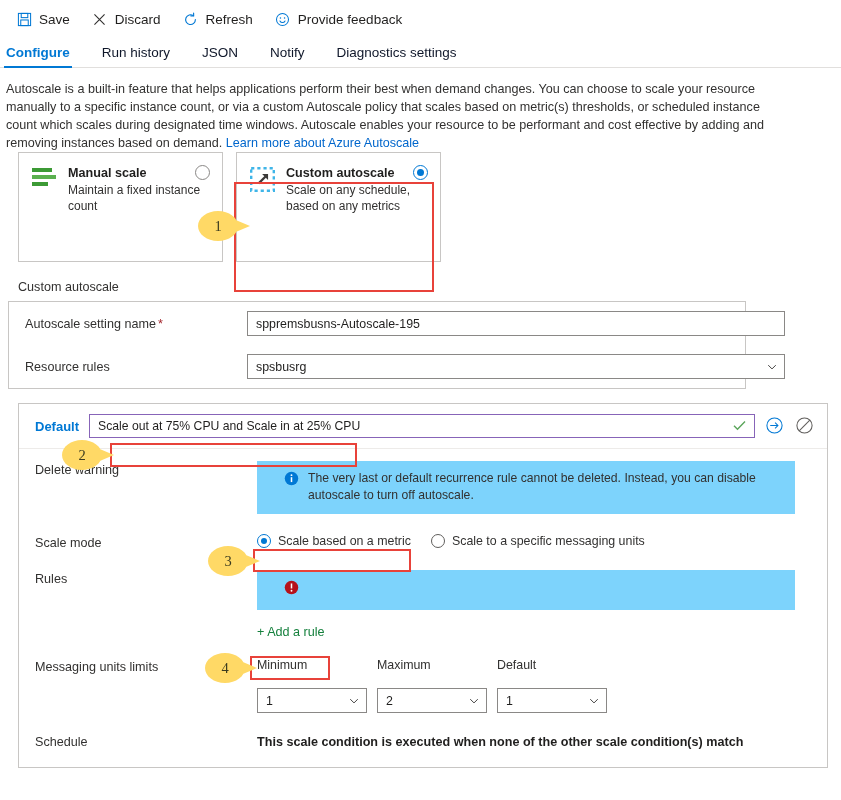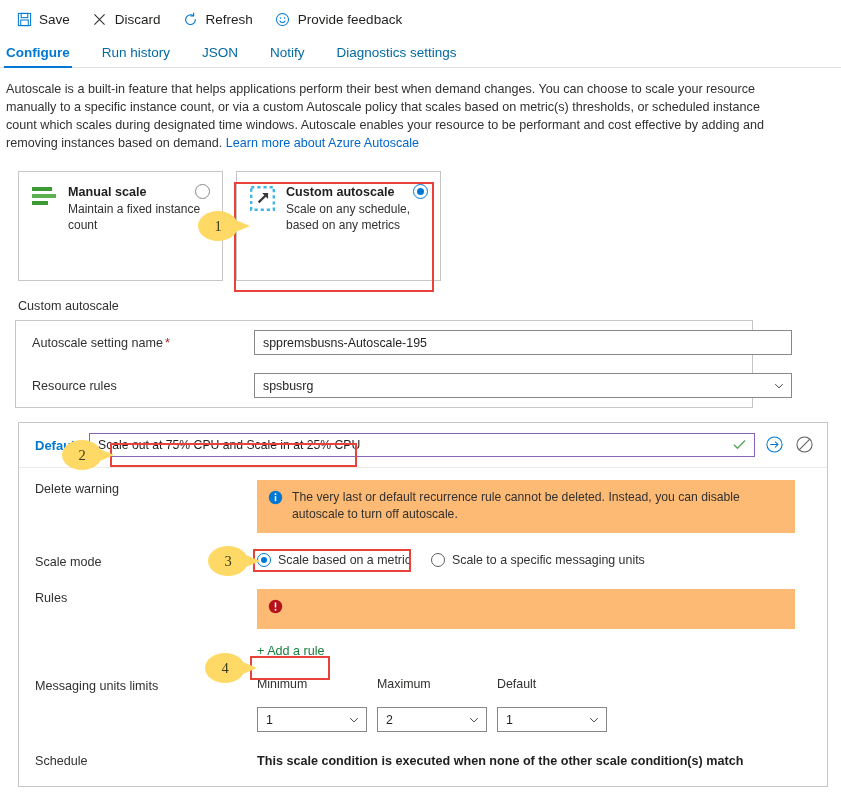--- a/index.html
+++ b/index.html
@@ -26,21 +26,21 @@
   .cmd .glyph { display: flex; align-items: center; justify-content: center; width: 16px; height: 16px; }
   .cmd svg { display: block; }
 
   
   .tabs {
     display: flex; align-items: flex-end; gap: 28px;
     padding-left: 4px; height: 30px;
     border-bottom: 1px solid #e1dfdd;
   }
   .tab {
-    position: relative; font-size: 13.5px; color: #0369a1;
+    position: relative; font-size: 13.5px; color: #0f172a;
     padding: 0 2px 7px 2px; cursor: pointer; white-space: nowrap;
   }
   .tab.active { color: #0078d4; font-weight: bold; }
   .tab.active::after {
     content: ""; position: absolute; left: 0; right: 0; bottom: -1px;
     height: 2px; background: #0078d4;
   }
 
   
   .intro {
@@ -52,41 +52,41 @@
     font-size: 13px; font-weight: bold; color: #1b1a19;
     padding: 16px 6px 9px 6px;
   }
 
   
   .cards { display: flex; gap: 13px; padding-left: 18px; }
   .card {
     position: relative; width: 205px; height: 110px;
     border: 1px solid #c8c6c4; background: #fff;
     padding: 12px 12px 12px 13px;
-    display: flex; gap: 10px; cursor: pointer; margin-top: 19px;
+    display: flex; gap: 10px; cursor: pointer;
   }
   .card-icon { flex: 0 0 26px; padding-top: 2px; }
   .card-text { flex: 1; padding-top: 1px; }
   .card-title { font-size: 12.6px; font-weight: bold; color: #201f1e; margin-bottom: 3px; }
   .card-sub { font-size: 12px; line-height: 15.5px; color: #323130; }
   .radio-out {
     position: absolute; top: 12px; right: 12px;
     width: 15px; height: 15px; border-radius: 50%;
     border: 1.3px solid #8a8886; background: #fff;
   }
   .radio-out.on { border-color: #0078d4; border-width: 1.4px; }
   .radio-out.on::after {
     content: ""; position: absolute; left: 3px; top: 3px;
     width: 7px; height: 7px; border-radius: 50%; background: #0078d4;
   }
 
   
   .label-above { font-size: 12.6px; color: #323130; padding: 18px 0 7px 18px; }
   .panel {
-    margin-left: 15px; width: 738px;
+    margin-left: 8px; width: 738px;
     border: 1px solid #c8c6c4; background: #fff;
   }
   .row { display: flex; align-items: center; padding: 9px 0 9px 16px; }
   .row-label {
     width: 222px; flex: 0 0 222px;
     font-size: 12.6px; color: #323130;
   }
   .field { flex: 1; padding-right: 16px; }
   .txtbox {
     height: 25px; border: 1px solid #8a8886; background: #fff;
@@ -114,22 +114,22 @@
   }
   .cond-input .ok { margin-left: auto; color: #4caf50; font-size: 13px; }
   .ico-btn { width: 20px; height: 20px; flex: 0 0 20px; cursor: pointer; }
 
   .cond-body { padding: 4px 0 10px 0; }
   .crow { display: flex; padding: 8px 0 8px 16px; align-items: flex-start; }
   .crow-label { width: 222px; flex: 0 0 222px; font-size: 12.6px; color: #323130; padding-top: 2px; }
   .crow-field { flex: 1; padding-right: 18px; }
 
   .msgbox {
-    background: #fdba74; display: flex; gap: 9px;
-    padding: 9px 12px 10px 11px; font-size: 12.2px; line-height: 17px; color: #323130;
+    background: #7dd3fc; display: flex; gap: 9px;
+    padding: 9px 12px 10px 27px; font-size: 12.2px; line-height: 17px; color: #323130;
     width: 538px;
   }
   .msgbox a { color: #0066cc; text-decoration: none; }
   .msg-ico { flex: 0 0 15px; padding-top: 1px; }
 
   .radio-line { display: flex; align-items: center; gap: 7px; font-size: 12.4px; color: #323130; }
   .rsm {
     position: relative; width: 14px; height: 14px; border-radius: 50%;
     border: 1.3px solid #605e5c; background: #fff; flex: 0 0 14px;
   }

